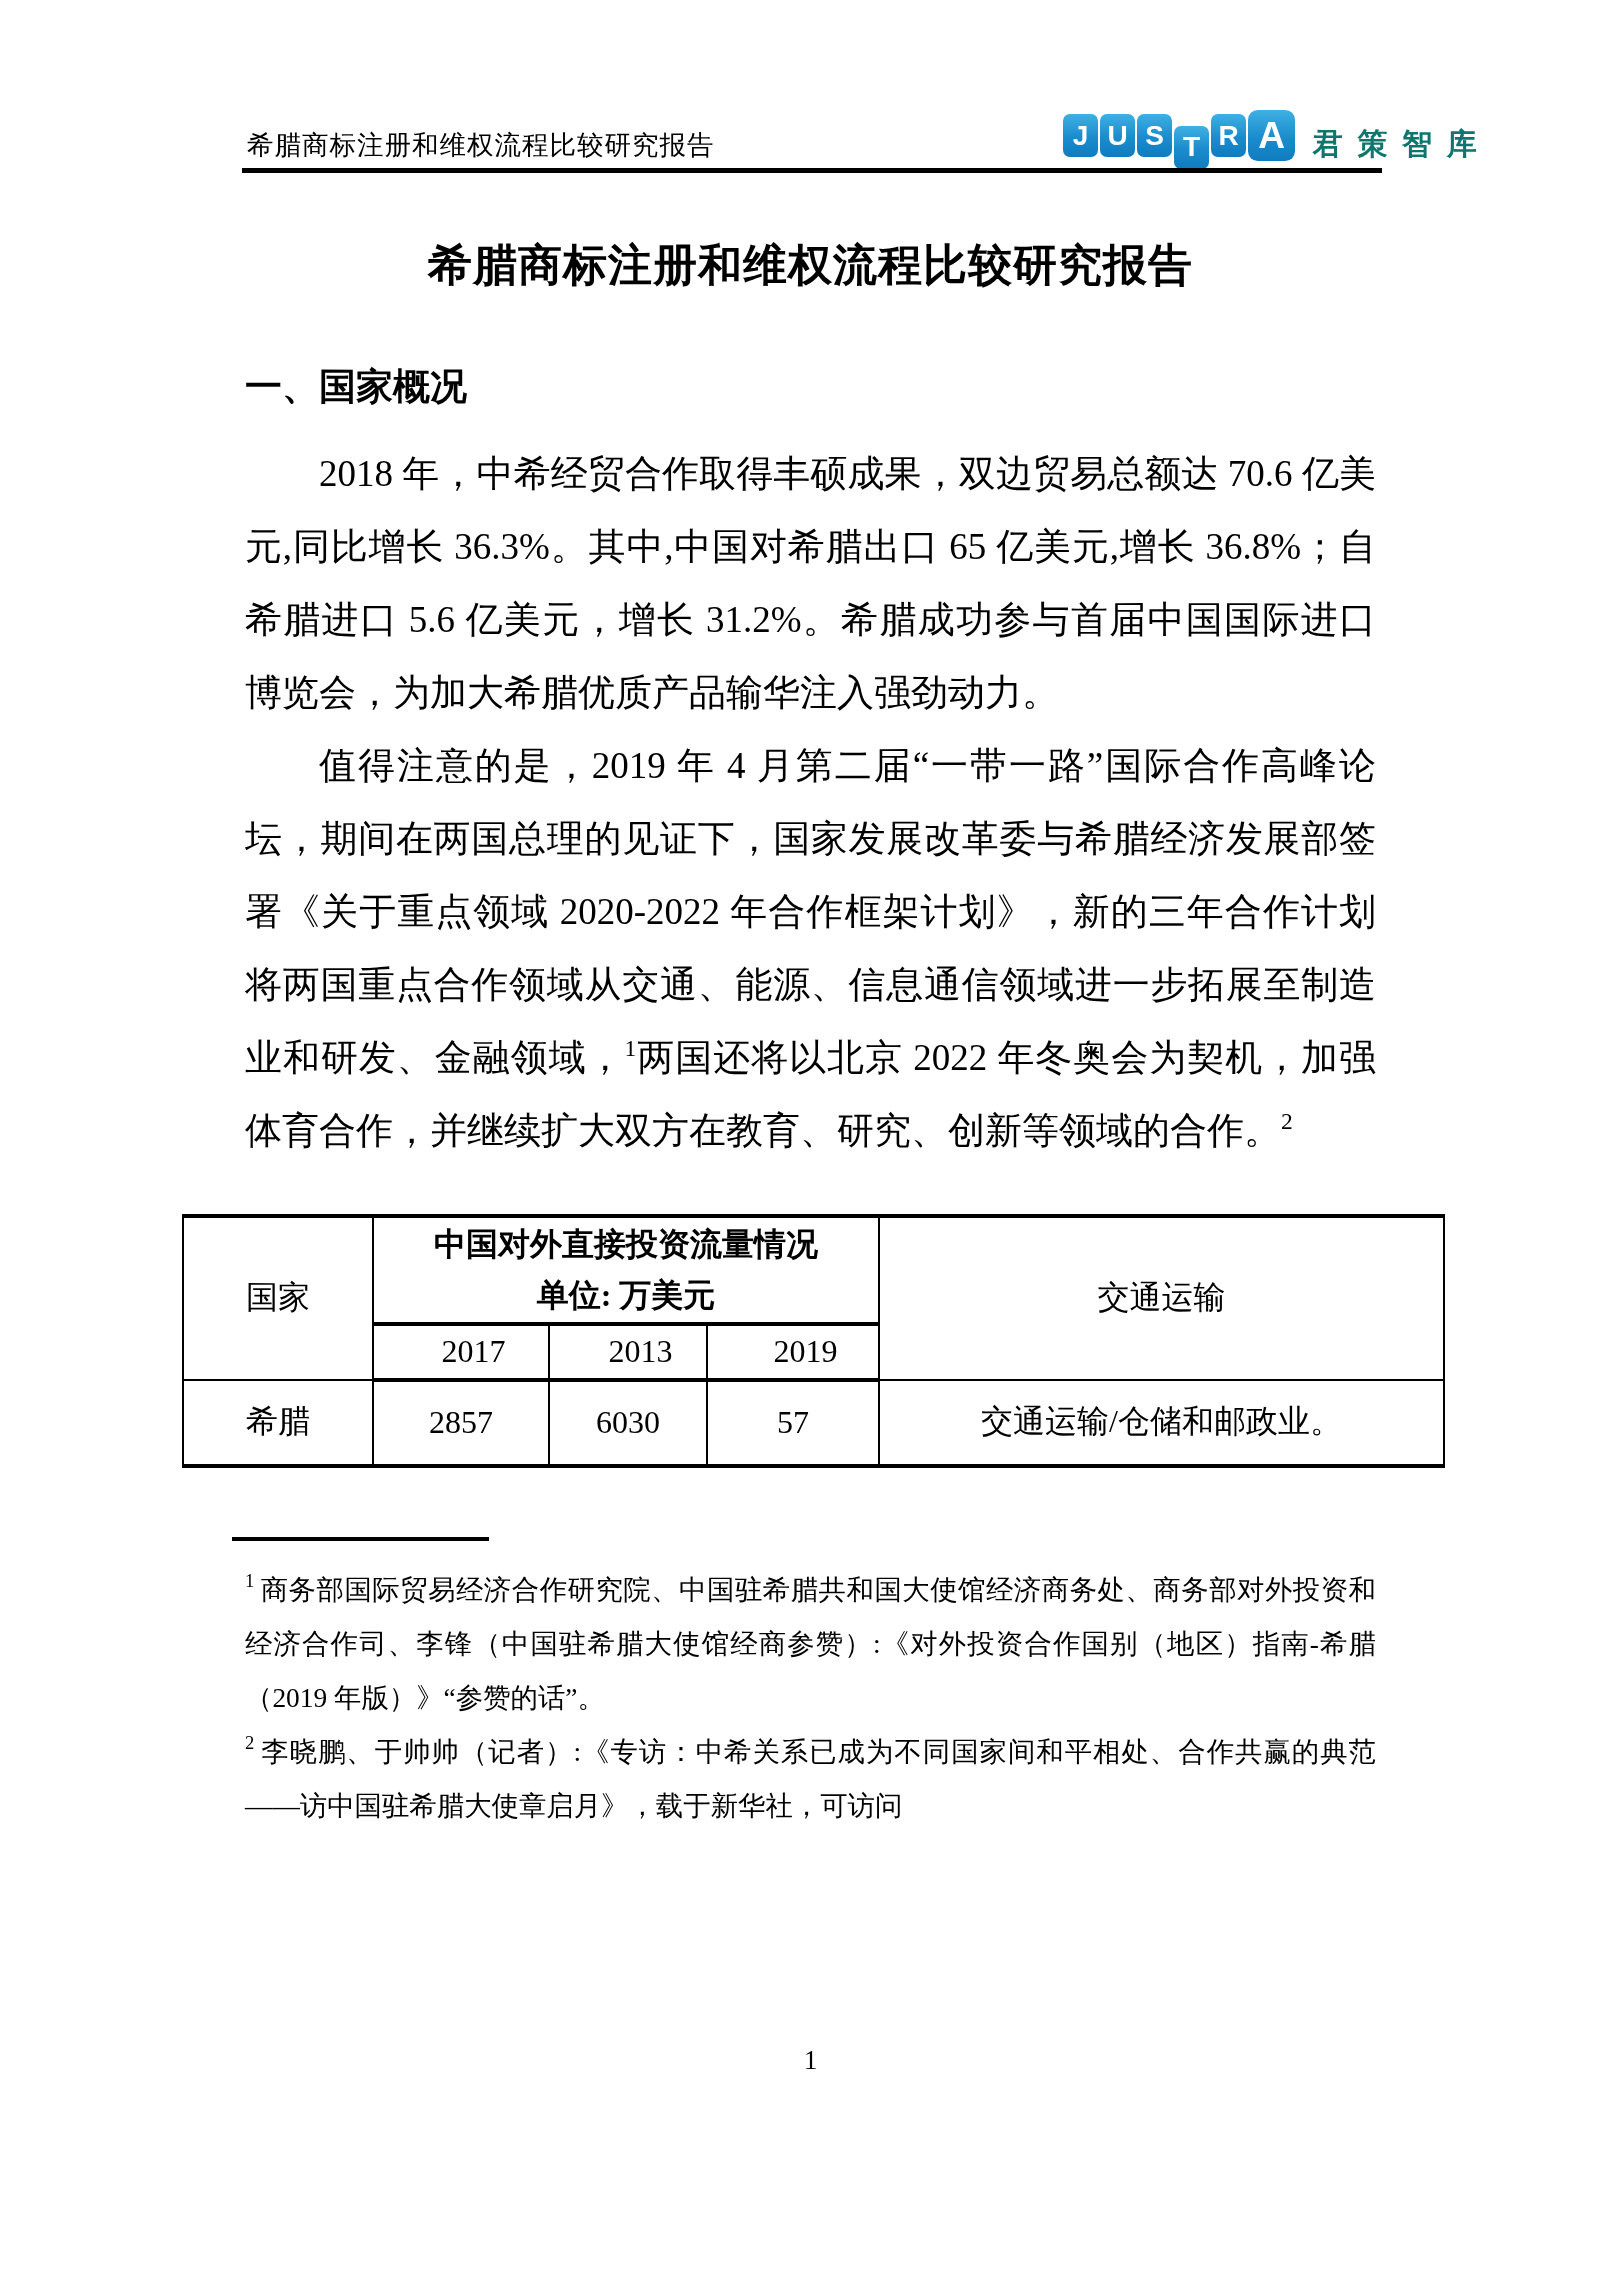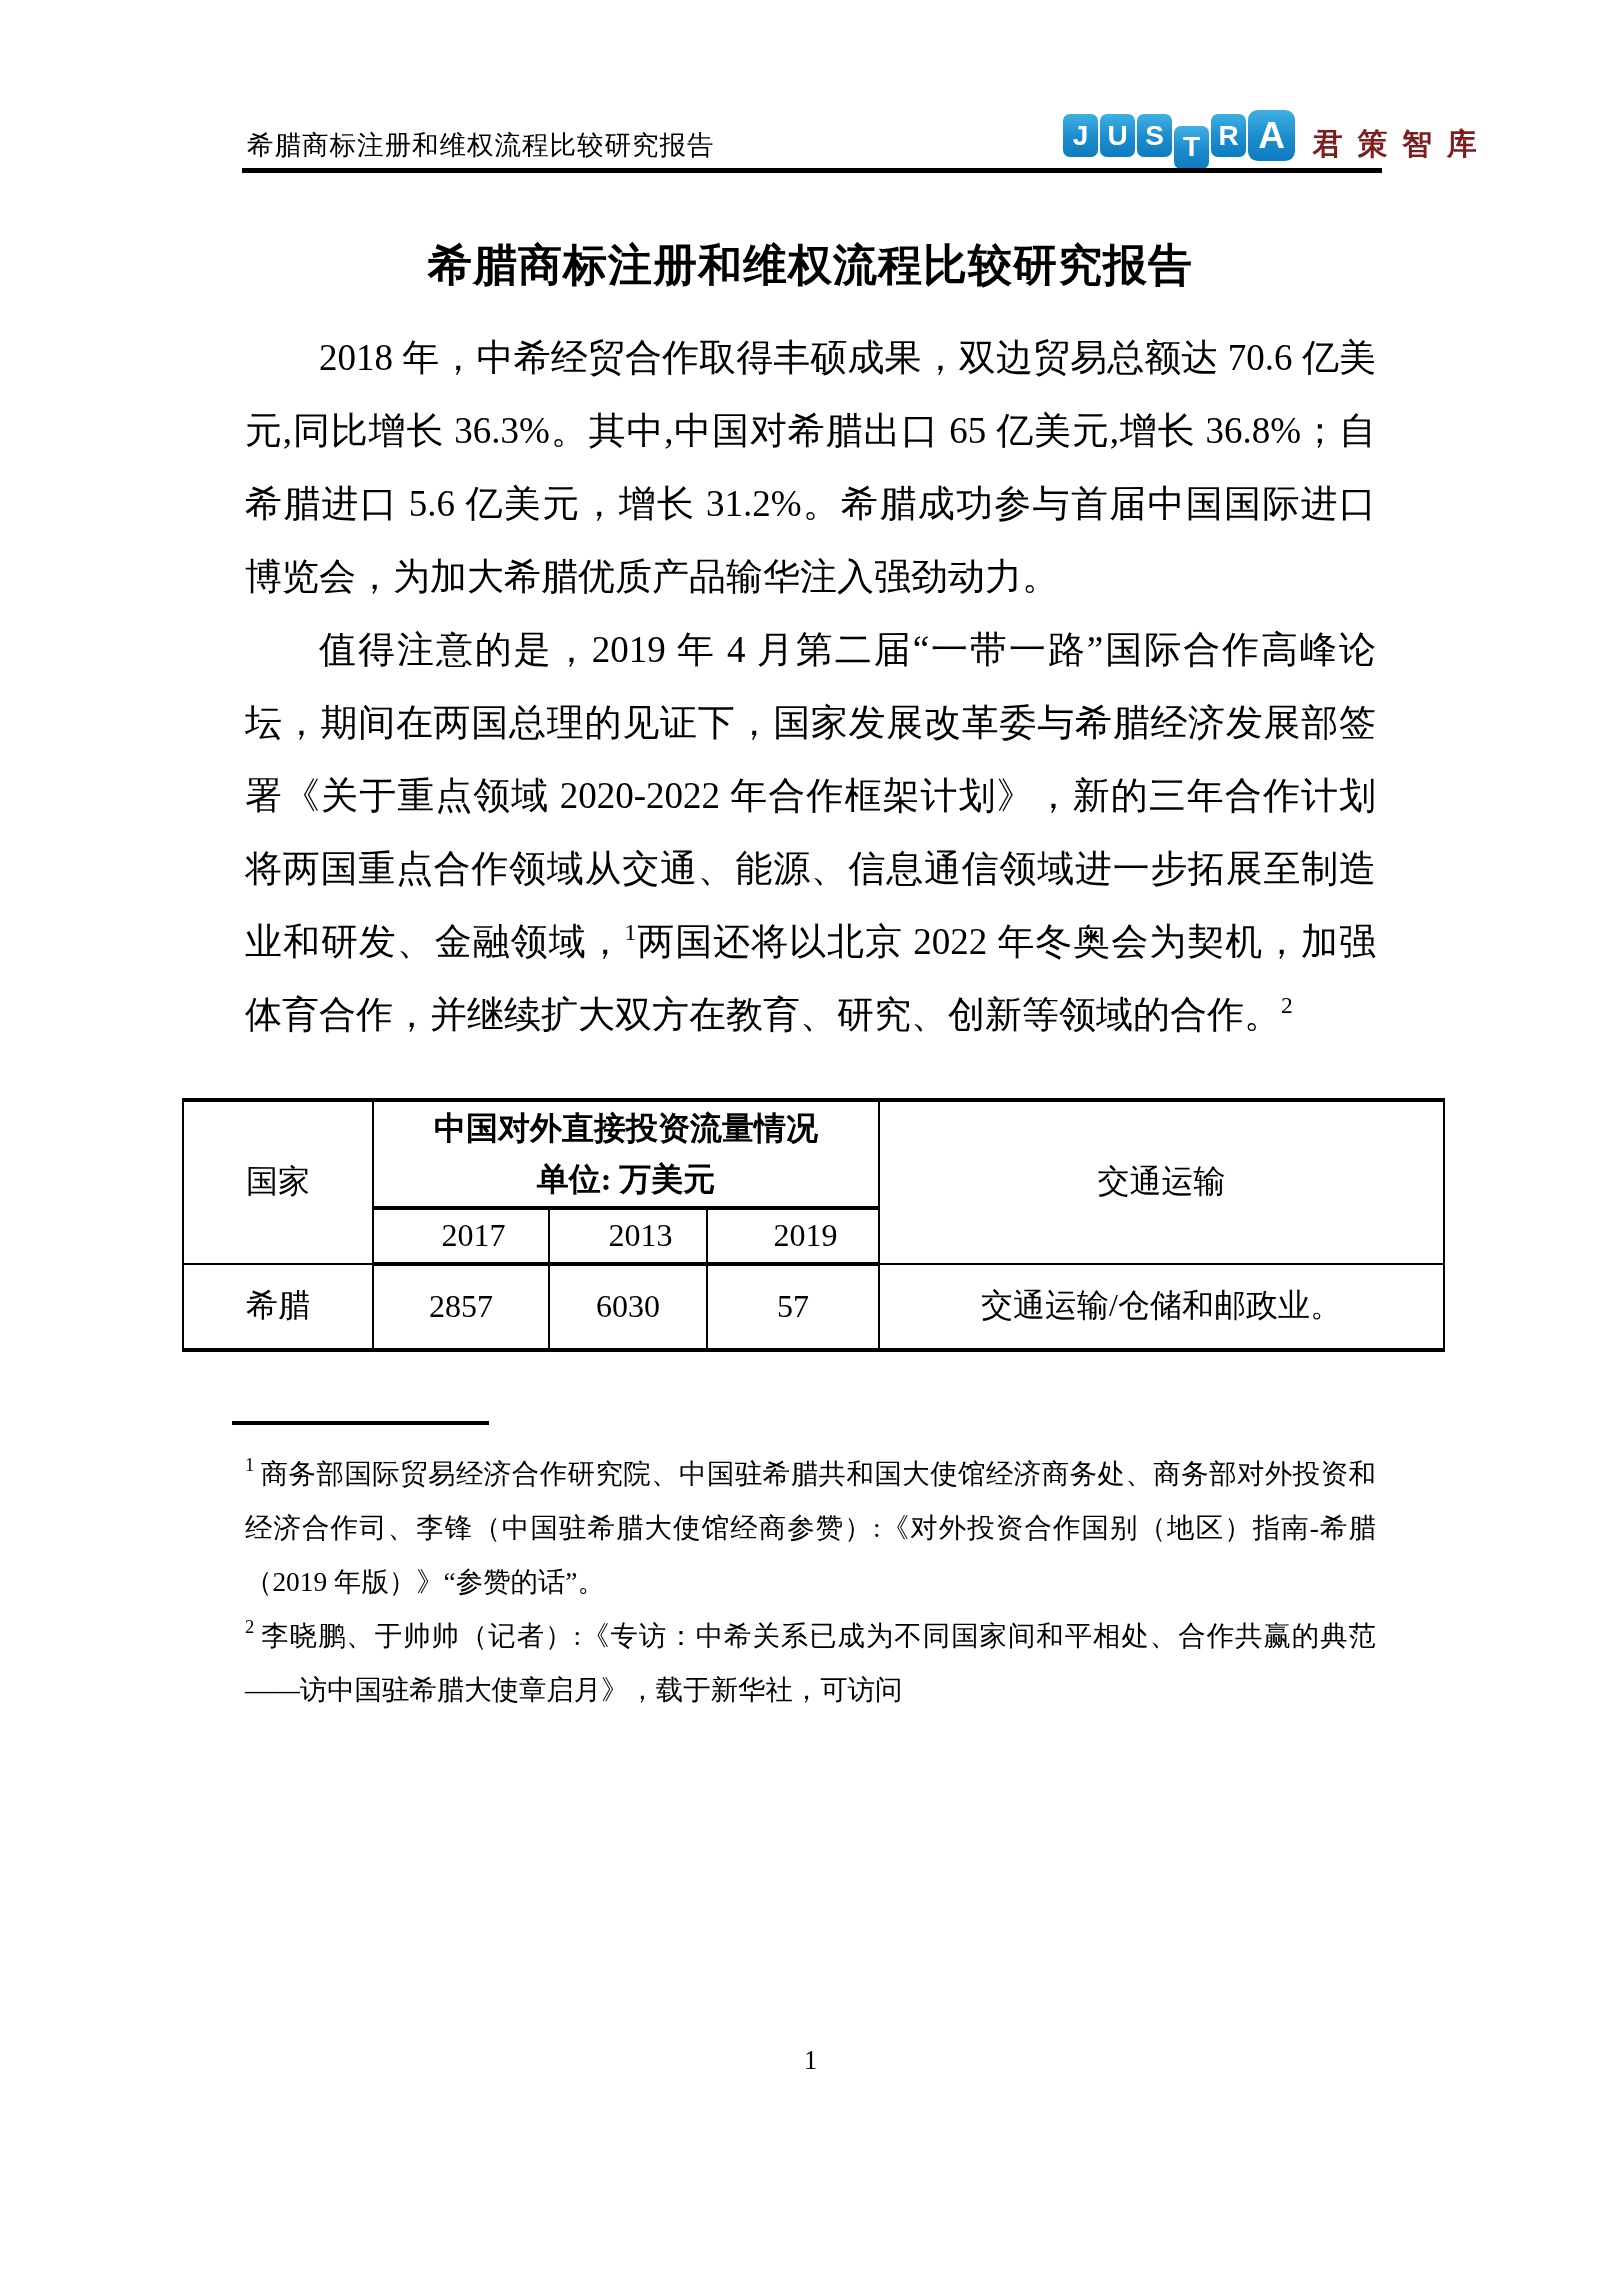--- a/index.html
+++ b/index.html
@@ -30,21 +30,21 @@
     border-radius:6.9px;
     background:linear-gradient(180deg,#3fb0e2 0%,#1a8ccd 55%,#0f7cc0 100%);
     color:#fff; font-family:"Liberation Sans","DejaVu Sans",sans-serif;
     font-size:28px; font-weight:bold;
     display:flex; align-items:center; justify-content:center;
   }
   .tile-t { margin-top:11.8px; }
   .tile-a { width:47px; height:51px; margin-top:-3.9px; font-size:37px; border-radius:9.8px; }
   .logo-cn {
     margin-left:15.7px; margin-top:9.8px;
-    color:#7f1d1d; font-size:30px; font-weight:bold;
+    color:#0f766e; font-size:30px; font-weight:bold;
     letter-spacing:14.7px; white-space:nowrap;
   }
 
   
   .content { position:absolute; top:173px; left:245px; width:1131px; }
   .doc-title {
     margin-top:63px;
     font-size:44px; font-weight:bold; text-align:center;
     line-height:59px; letter-spacing:1px;
   }
@@ -129,20 +129,21 @@
       <div class="logo-cn">君策智库</div>
     </div>
 
     <div class="header-rule"></div>
   </div>
 
   <div class="content">
 
     <div class="doc-title">希腊商标注册和维权流程比较研究报告</div>
 
+    <div class="section-heading">一、国家概况</div>
 
     <div class="body-text">
       <p>2018 年，中希经贸合作取得丰硕成果，双边贸易总额达 70.6 亿美元,同比增长 36.3%。其中,中国对希腊出口 65 亿美元,增长 36.8%；自希腊进口 5.6 亿美元，增长 31.2%。希腊成功参与首届中国国际进口博览会，为加大希腊优质产品输华注入强劲动力。</p>
       <p><span>值得注意的是，2019 年 4 月第二届“一带一路”国际合作高峰论坛，期间在两国总理的见证下，国家发展改革委与希腊经济发展部签署《关于重点领域 2020-2022 年合作框架计划》，新的三年合作计划将两国重点合作领域从交通、能源、信息通信领域进一步拓展至制造业和研发、金融领域，</span><sup>1</sup><span>两国还将以北京 2022 年冬奥会为契机，加强体育合作，并继续扩大双方在教育、研究、创新等领域的合作。</span><sup>2</sup></p>
     </div>
 
     <div class="invest-table-wrap">
       <table class="invest">
         <colgroup>
           <col class="c-country">

